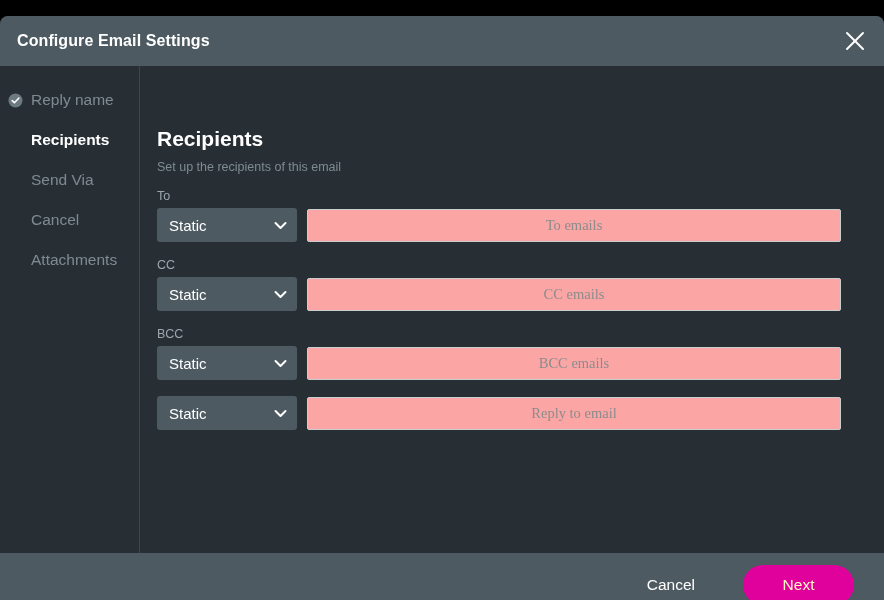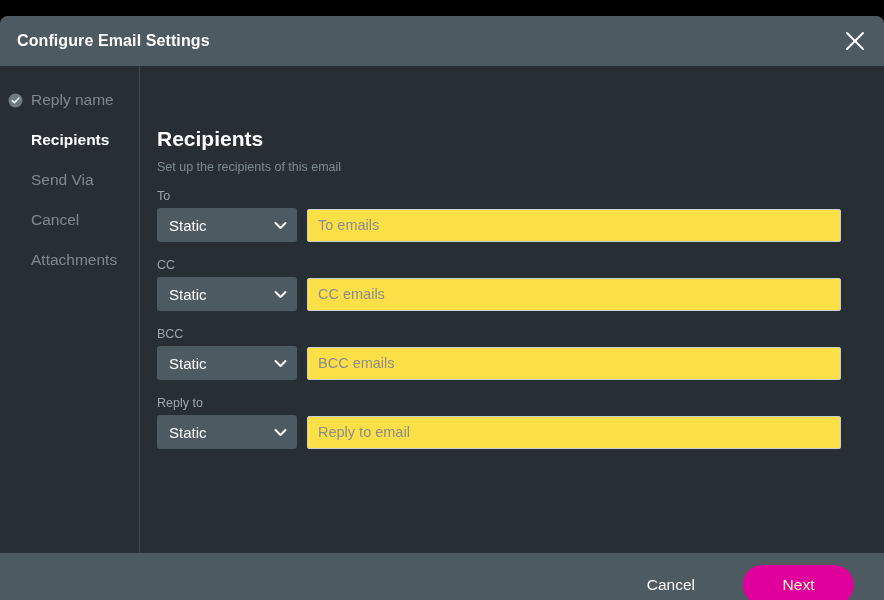--- a/index.html
+++ b/index.html
@@ -134,30 +134,31 @@
     justify-content: space-between;
     padding: 0 10px 0 12px;
     box-sizing: border-box;
     cursor: pointer;
   }
   .select-box .chev { display: flex; align-items: center; }
   .text-input {
     margin-left: 10px;
     flex: 1 1 auto;
     height: 33px;
-    background: #fde047;
+    background: #fca5a5;
     border: 1px solid #C8CDD0;
     border-radius: 2px;
     box-sizing: border-box;
     padding: 0 10px;
     font-size: 14.5px;
-    font-family: Liberation Sans, sans-serif;
+    font-family: Liberation Serif, serif;
     color: #222A2F;
     margin-right: 43px;
     outline: none;
+    text-align: center;
   }
   .text-input::placeholder { color: #8C8C8C; opacity: 1; }
 
   
   #footer {
     flex: 0 0 63px;
     height: 63px;
     background: #4D5A61;
     display: flex;
     align-items: center;
@@ -281,21 +282,20 @@
               <svg width="13" height="9" viewBox="0 0 13 9" aria-hidden="true">
                 <path d="M1.5 2 L6.5 7 L11.5 2" fill="none" stroke="#FFFFFF" stroke-width="2" stroke-linecap="round" stroke-linejoin="round"></path>
               </svg>
             </span>
           </div>
           <input class="text-input" type="text" placeholder="BCC emails" value="" style="">
         </div>
       </div>
 
       <div class="field-row">
-        <div class="field-label">Reply to</div>
         <div class="field-controls">
           <div class="select-box">
             <span>Static</span>
             <span class="chev">
               <svg width="13" height="9" viewBox="0 0 13 9" aria-hidden="true">
                 <path d="M1.5 2 L6.5 7 L11.5 2" fill="none" stroke="#FFFFFF" stroke-width="2" stroke-linecap="round" stroke-linejoin="round"></path>
               </svg>
             </span>
           </div>
           <input class="text-input" type="text" placeholder="Reply to email" value="" style="">

